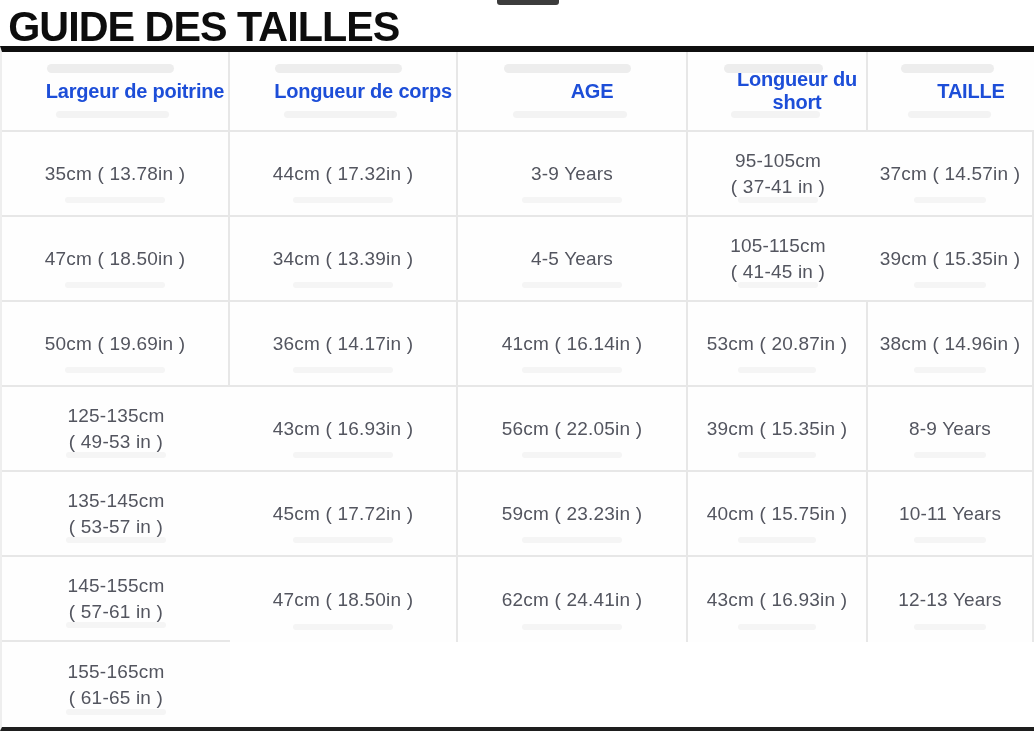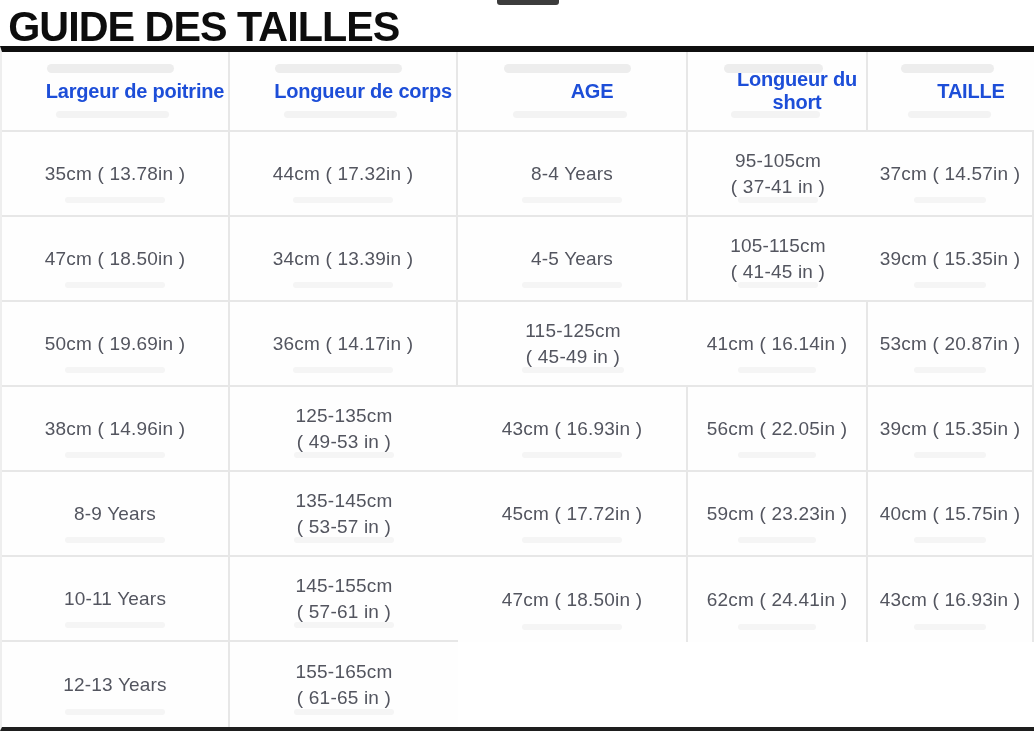--- a/index.html
+++ b/index.html
@@ -107,36 +107,34 @@
   <div class="size-table">
 
     <div class="cell hcell">Largeur de poitrine</div>
     <div class="cell hcell">Longueur de corps</div>
     <div class="cell hcell">AGE</div>
     <div class="cell hcell">Longueur du short</div>
     <div class="cell hcell last-col">TAILLE</div>
 
     <div class="cell dcell">35cm ( 13.78in )</div>
     <div class="cell dcell">44cm ( 17.32in )</div>
-    <div class="cell dcell">8-4 Years</div>
+    <div class="cell dcell">3-9 Years</div>
     <div class="cell dcell last-col">95-105cm
 ( 37-41 in )</div>
 
     <div class="cell dcell">37cm ( 14.57in )</div>
     <div class="cell dcell">47cm ( 18.50in )</div>
     <div class="cell dcell">34cm ( 13.39in )</div>
     <div class="cell dcell">4-5 Years</div>
     <div class="cell dcell last-col">105-115cm
 ( 41-45 in )</div>
 
     <div class="cell dcell">39cm ( 15.35in )</div>
     <div class="cell dcell">50cm ( 19.69in )</div>
     <div class="cell dcell">36cm ( 14.17in )</div>
-    <div class="cell dcell last-col">115-125cm
-( 45-49 in )</div>
 
     <div class="cell dcell">41cm ( 16.14in )</div>
     <div class="cell dcell">53cm ( 20.87in )</div>
     <div class="cell dcell">38cm ( 14.96in )</div>
     <div class="cell dcell last-col">125-135cm
 ( 49-53 in )</div>
 
     <div class="cell dcell">43cm ( 16.93in )</div>
     <div class="cell dcell">56cm ( 22.05in )</div>
     <div class="cell dcell">39cm ( 15.35in )</div>

